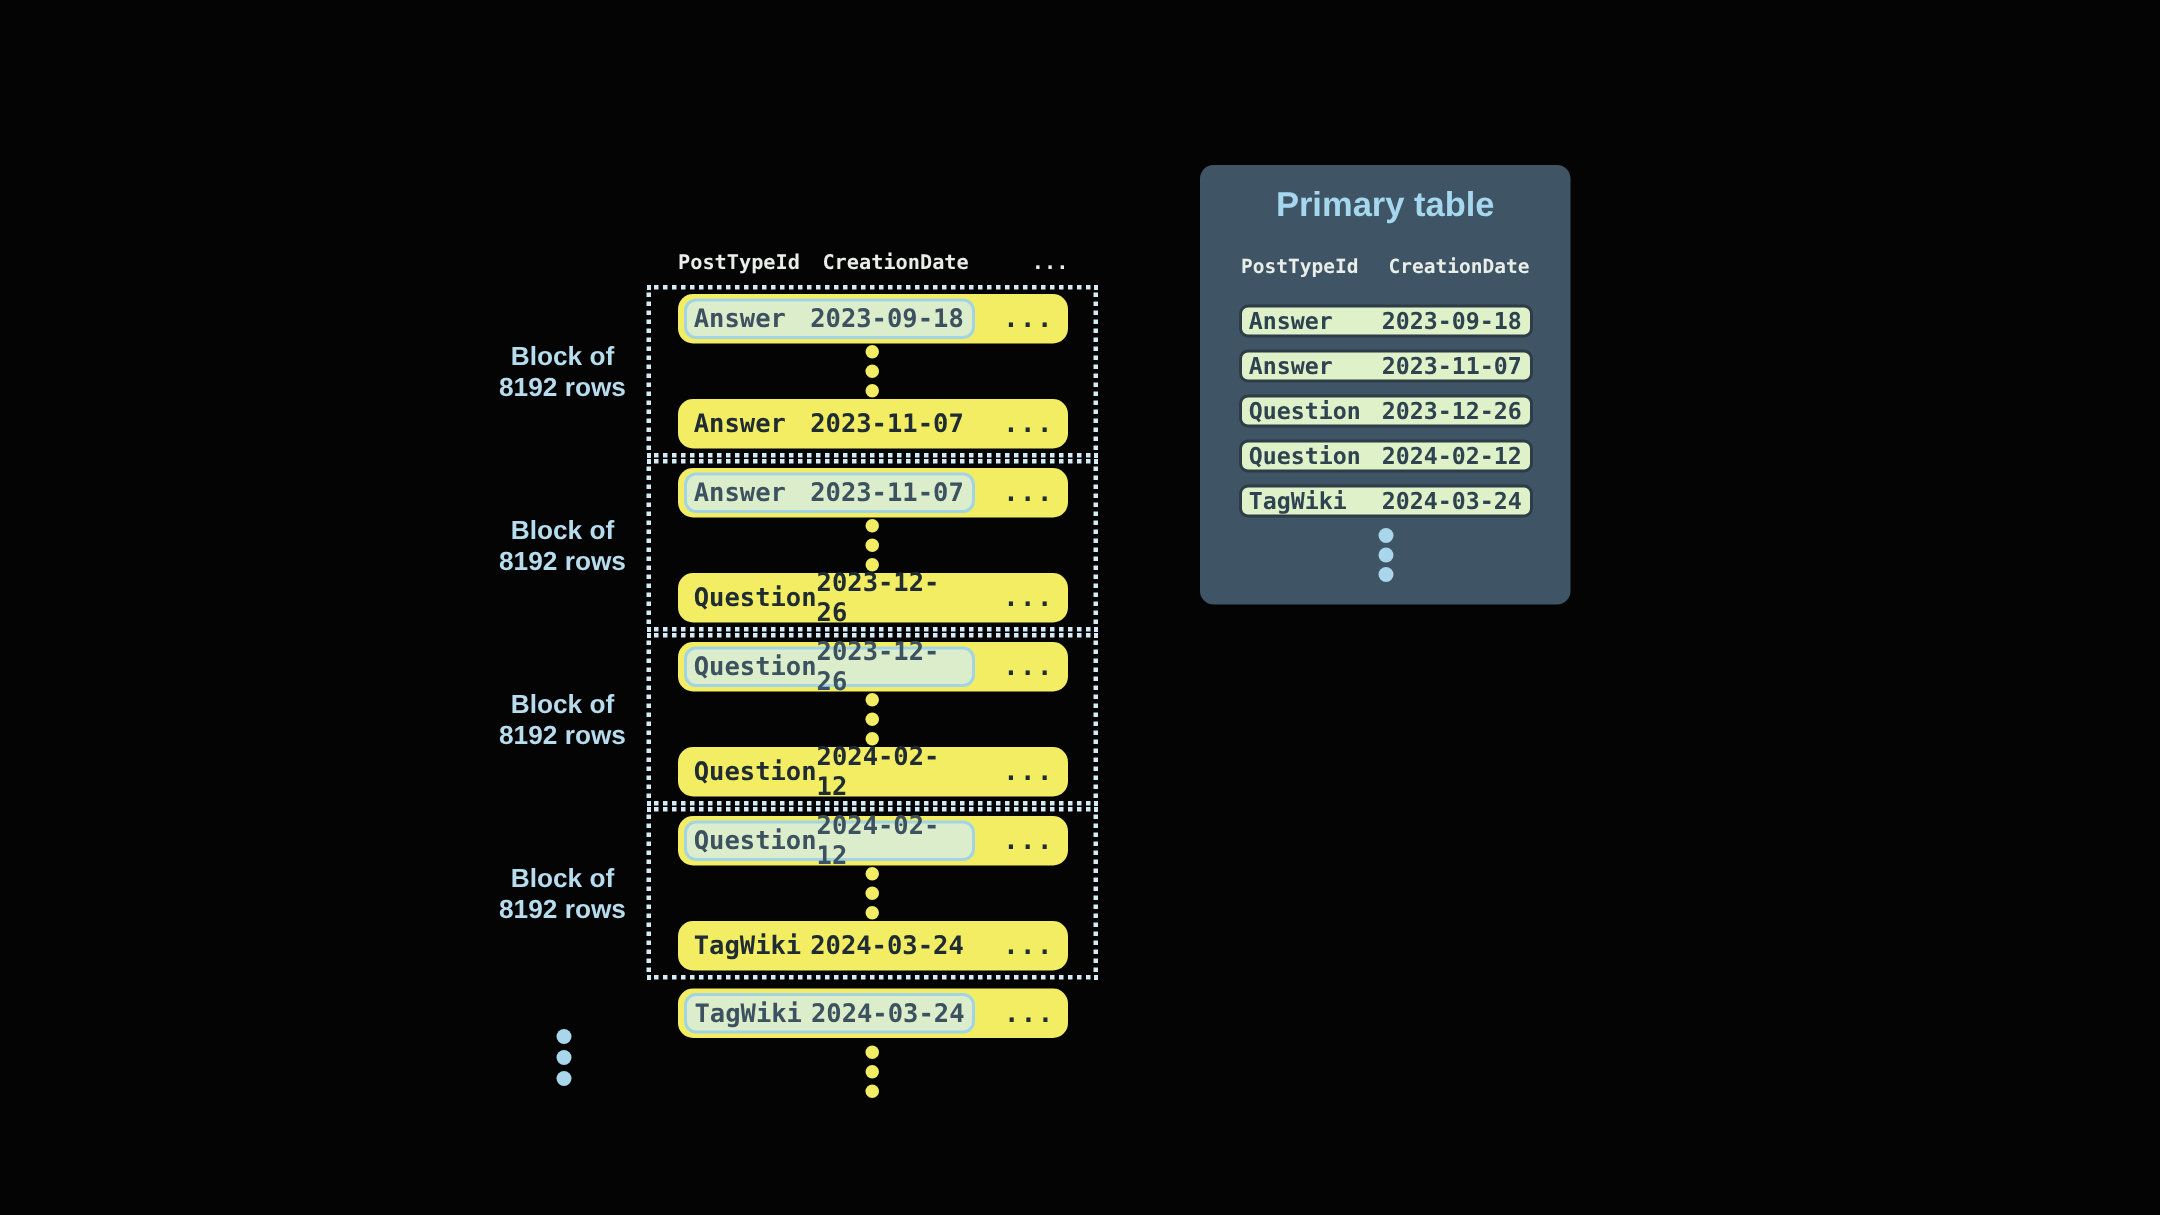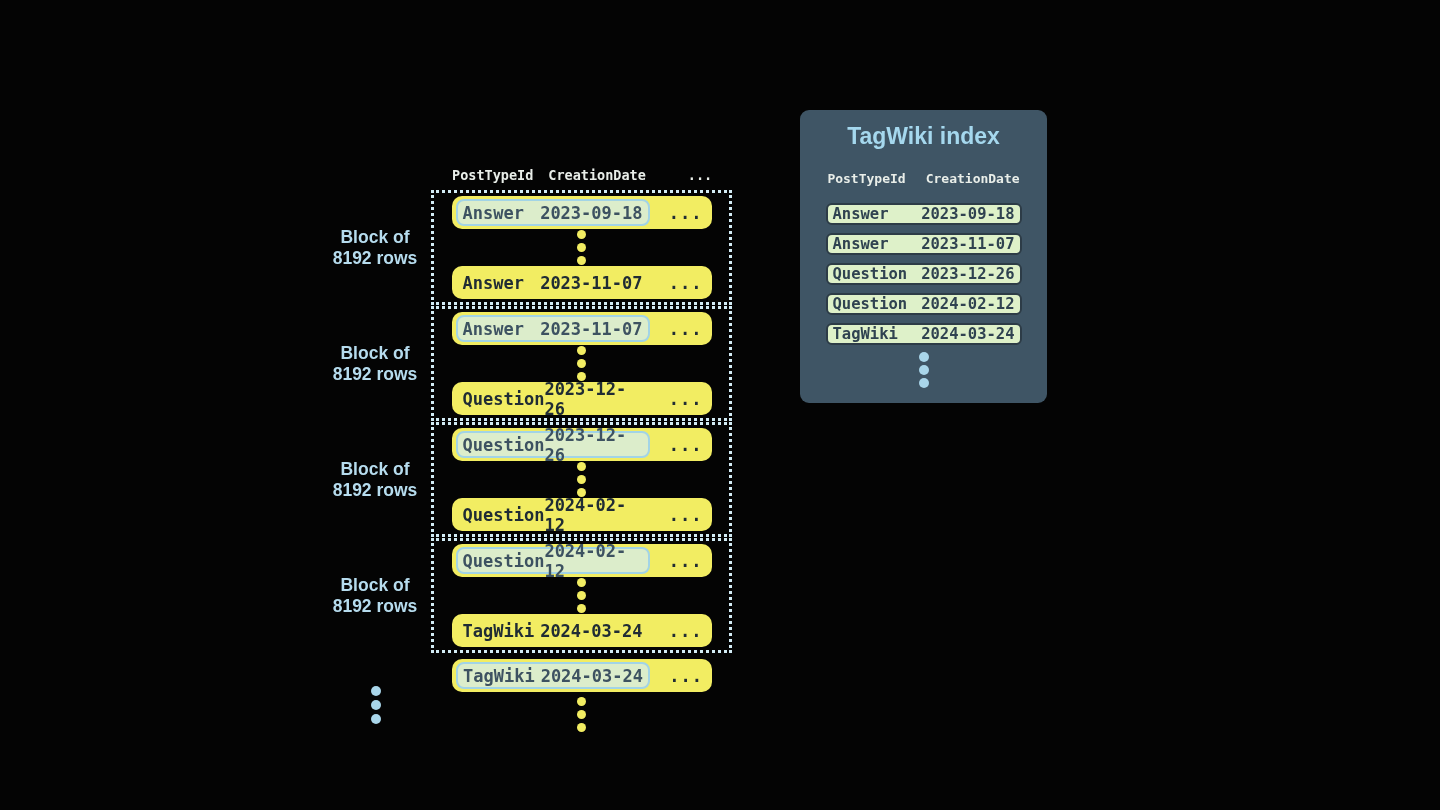--- a/index.html
+++ b/index.html
@@ -247,21 +247,21 @@
     <i class="dot y"></i>
   </div>
 
   <div class="vdots left-dots">
     <i class="dot b"></i>
     <i class="dot b"></i>
     <i class="dot b"></i>
   </div>
 
   <div class="panel">
-    <div class="pi-title">TagWiki index</div>
+    <div class="pi-title">Primary table</div>
 
     <div class="pi-headers">
       <span>PostTypeId</span>
       <span>CreationDate</span>
     </div>
 
     <div class="pi-rows">
       <div class="pill">
         <span>Answer</span>
         <span>2023-09-18</span>

